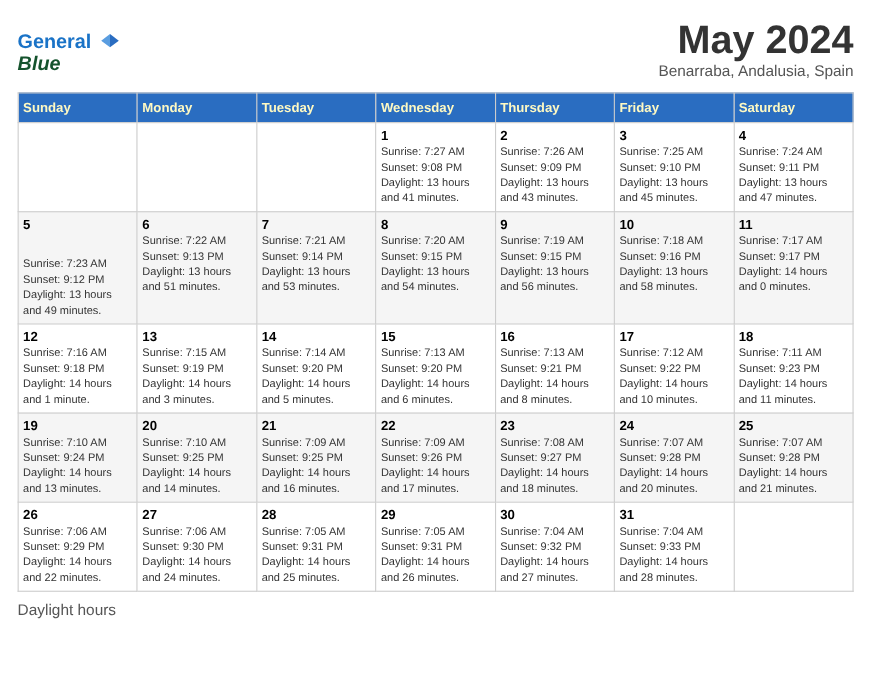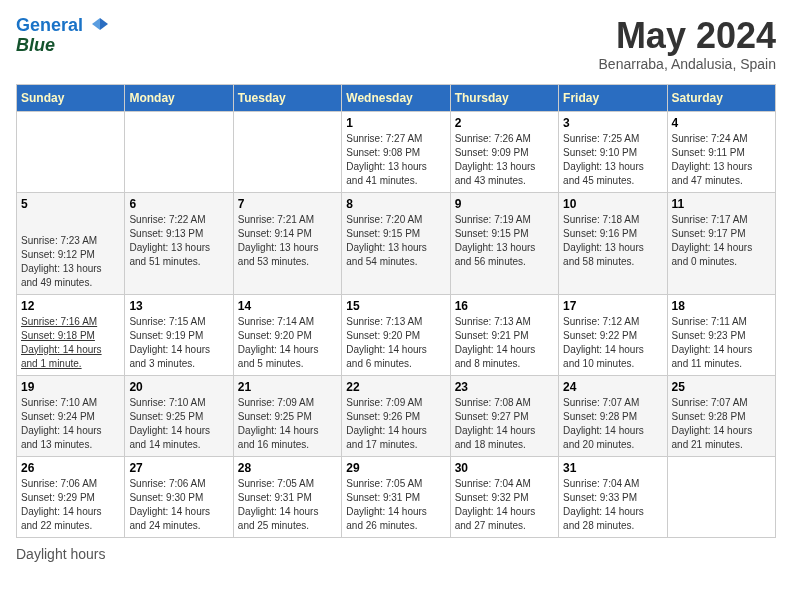--- a/index.html
+++ b/index.html
@@ -12,20 +12,21 @@
     }
     .header {
       display: flex;
       justify-content: space-between;
       align-items: flex-start;
       margin-bottom: 12px;
     }
     .logo {
       display: flex;
       align-items: center;
+      margin-top: 13px;
     }
     .logo-text {
       font-size: 18px;
       font-weight: bold;
       color: #333;
       line-height: 1.1;
     }
     .logo-text span {
       color: #1a73c7;
     }
@@ -207,21 +208,21 @@
           <span class="day-num">11</span>
           <div class="day-info" style="white-space: pre-line;">Sunrise: 7:17 AM
 Sunset: 9:17 PM
 Daylight: 14 hours
 and 0 minutes.</div>
         </td>
       </tr>
       <tr>
         <td>
           <span class="day-num">12</span>
-          <div class="day-info" style="white-space: pre-line; text-decoration: underline;">Sunrise: 7:16 AM
+          <div class="day-info" style="white-space: pre-line;">Sunrise: 7:16 AM
 Sunset: 9:18 PM
 Daylight: 14 hours
 and 1 minute.</div>
         </td>
         <td>
           <span class="day-num">13</span>
           <div class="day-info" style="white-space: pre-line;">Sunrise: 7:15 AM
 Sunset: 9:19 PM
 Daylight: 14 hours
 and 3 minutes.</div>

